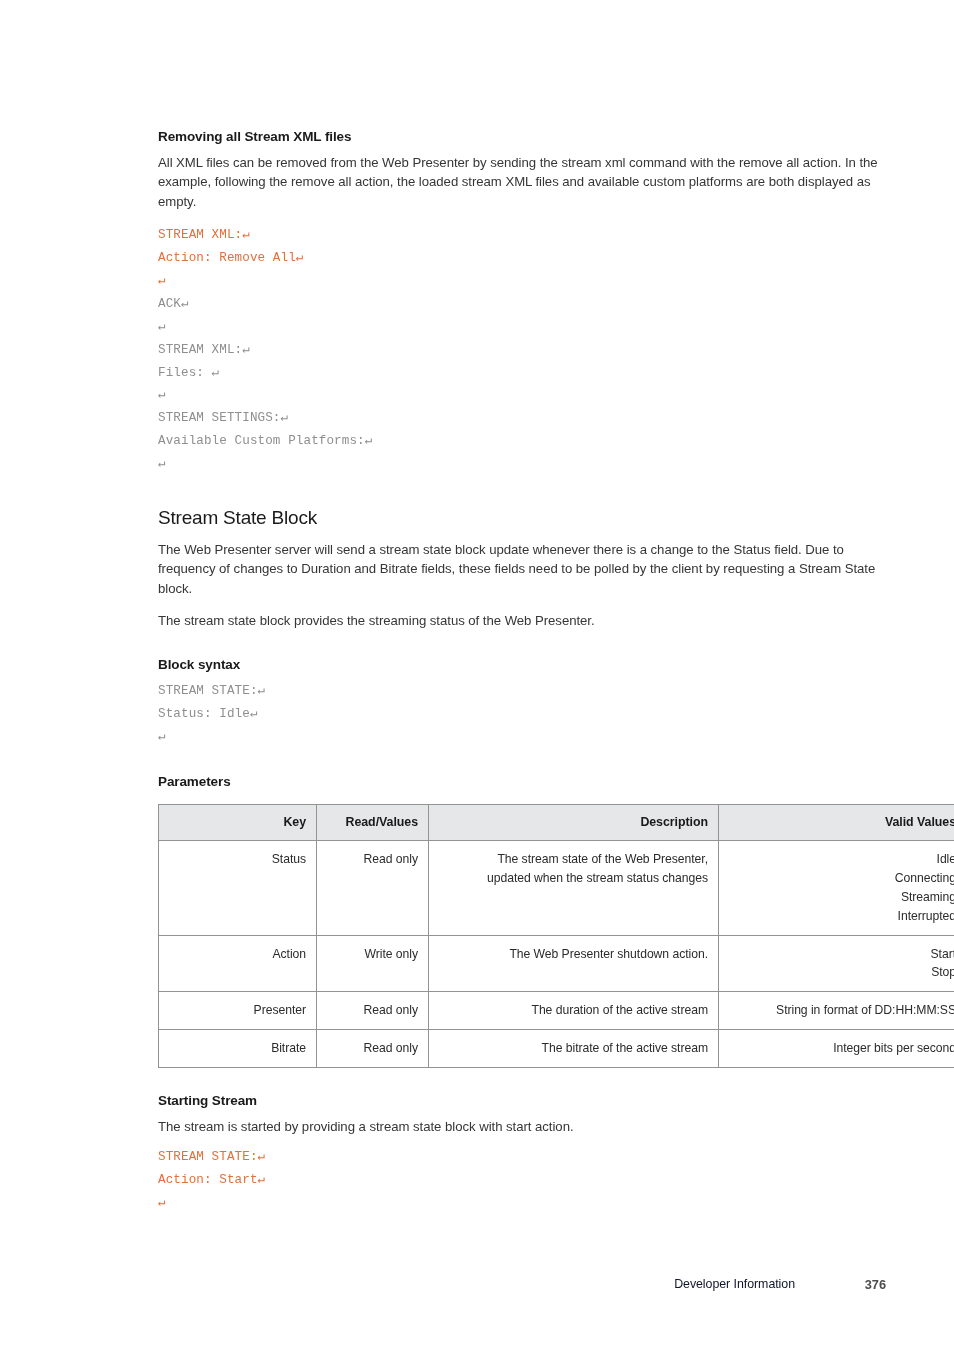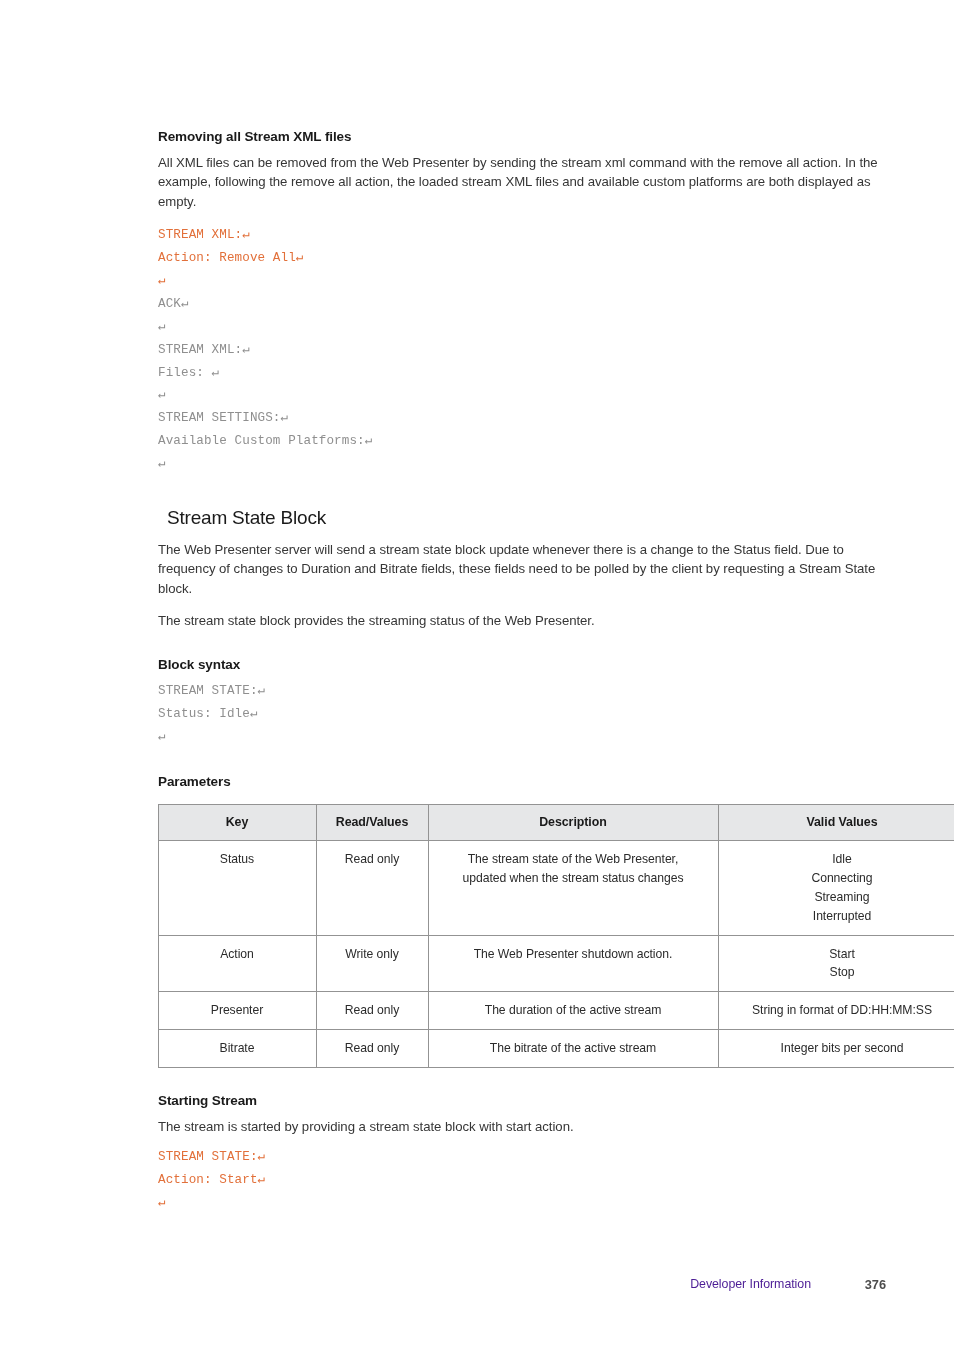--- a/index.html
+++ b/index.html
@@ -35,21 +35,21 @@
     font-weight: bold;
     color: #1a1a1a;
     margin: 0 0 7px 0;
     letter-spacing: -0.1px;
     line-height: 1.3;
   }
   h2.section-heading {
     font-size: 19px;
     font-weight: normal;
     color: #1a1a1a;
-    margin: 0 0 9px 9px;
+    margin: 0 0 9px 0;
     letter-spacing: -0.2px;
     line-height: 1.3;
   }
 
   
   p.body-text {
     font-size: 13.2px;
     color: #363636;
     line-height: 1.48;
     margin: 0 0 13px 0;
@@ -80,21 +80,21 @@
     width: 728px;
     table-layout: fixed;
     font-size: 12.2px;
     color: #2b2b2b;
   }
   table.params-table th,
   table.params-table td {
     border: 1px solid #939393;
     padding: 9px 10px 9px 9px;
     vertical-align: top;
-    text-align: center;
+    text-align: right;
     line-height: 1.55;
     letter-spacing: -0.05px;
   }
   table.params-table th {
     background: #e6e7e8;
     font-weight: bold;
     color: #1a1a1a;
     font-size: 12.4px;
     padding-top: 8px;
     padding-bottom: 8px;
@@ -108,24 +108,24 @@
   
   .footer {
     position: absolute;
     left: 158px;
     top: 1277px;
     width: 728px;
     height: 20px;
   }
   .footer-label {
     position: absolute;
-    right: 75px;
+    right: 91px;
     top: 0;
     font-size: 12.4px;
-    color: #4c1d95;
+    color: #0f172a;
     letter-spacing: -0.05px;
     white-space: nowrap;
   }
   .footer-page {
     position: absolute;
     right: 0;
     top: 0;
     font-size: 12.8px;
     font-weight: bold;
     color: #4d4d4d;

